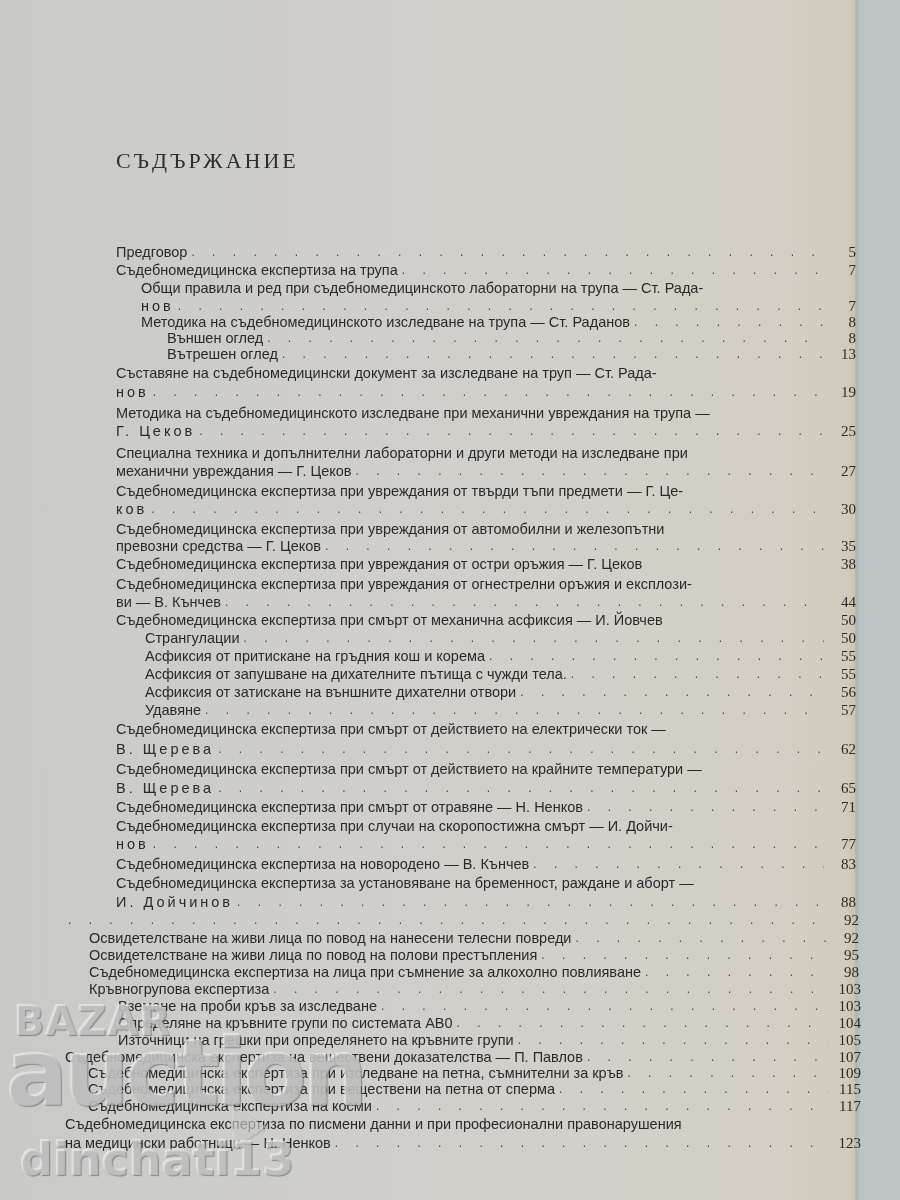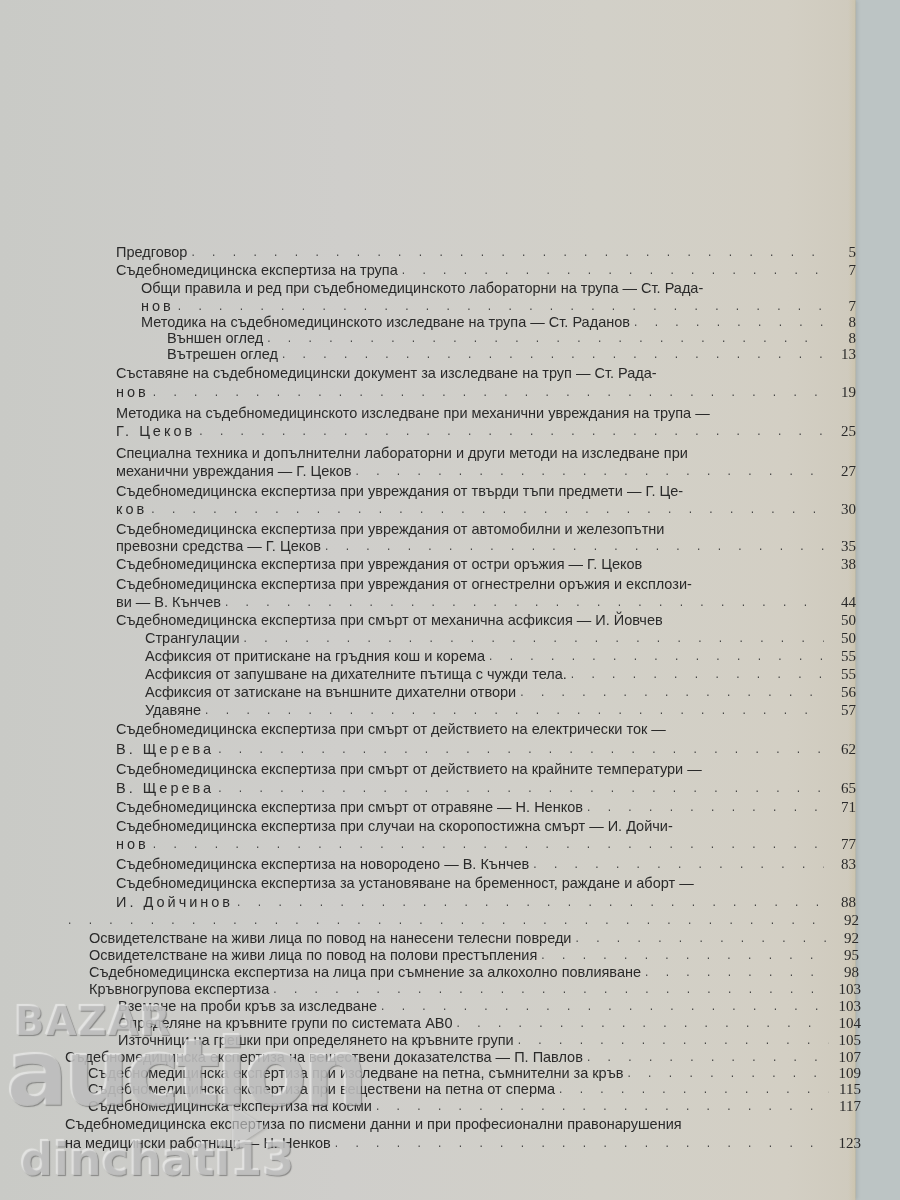--- a/index.html
+++ b/index.html
@@ -56,20 +56,21 @@
       border-top: 22px solid transparent; border-bottom: 22px solid transparent;
       border-left: 34px solid rgba(225,225,225,0.55);
       filter: drop-shadow(1px 1px 1px rgba(80,80,80,0.5));
     }
   </style>
 </head>
 <body>
 
 <div class="page">
   <div class="page-edge"></div>
+  <div class="title">СЪДЪРЖАНИЕ</div>
 
   <div class="toc">
     <div class="line" style="left:116px;top:243px;width:740px">
         <span class="text">Предговор</span>
         <span class="dots"></span>
         <span class="page-num">5</span>
       </div>
     <div class="line" style="left:116px;top:261px;width:740px">
         <span class="text">Съдебномедицинска експертиза на трупа</span>
         <span class="dots"></span>

